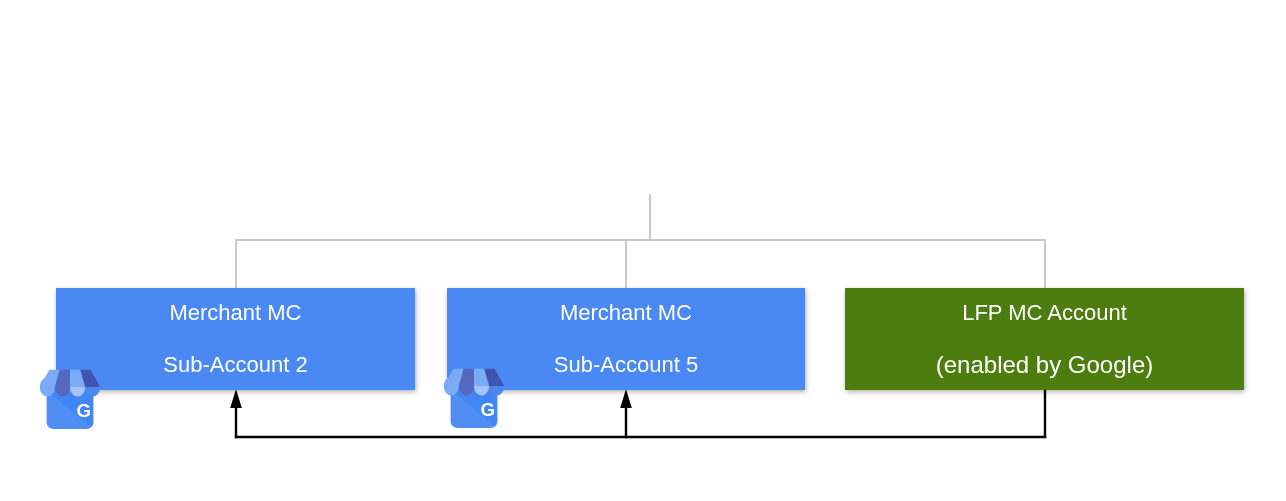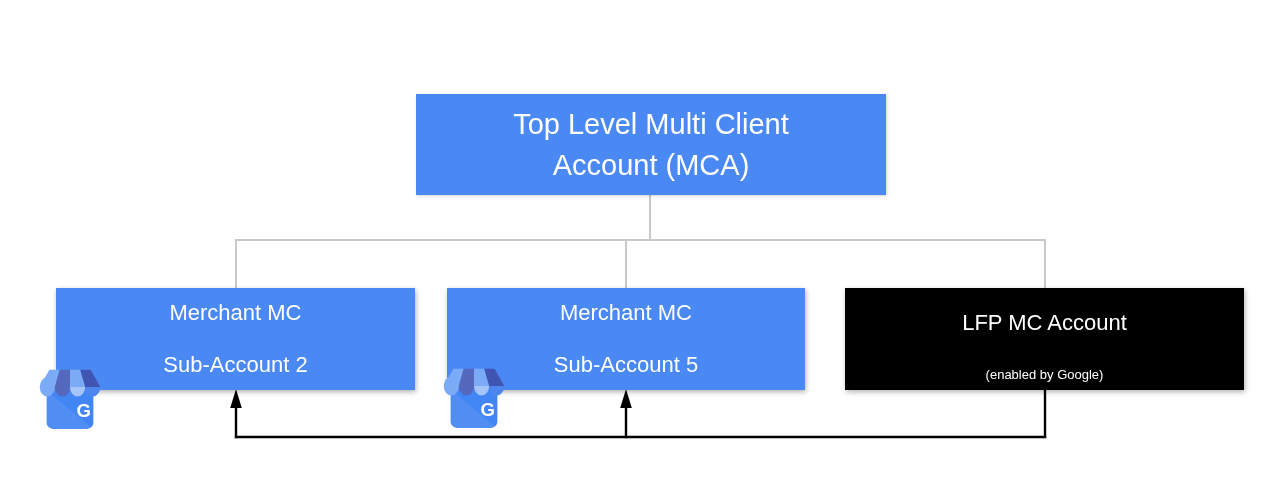--- a/index.html
+++ b/index.html
@@ -27,21 +27,21 @@
   }
   .node.root {
     left: 416px; top: 94px; width: 470px; height: 101px;
     font-size: 29px; line-height: 41px;
     box-shadow: 1px 1px 3px rgba(0,0,0,0.18);
   }
   .node.child { font-size: 22px; line-height: 30px; gap: 22px; }
   .node.c1 { left: 56px;  top: 288px; width: 359px; height: 102px; }
   .node.c2 { left: 447px; top: 288px; width: 358px; height: 102px; }
   .node.c3 { left: 845px; top: 288px; width: 399px; height: 102px; }
-  .node.c3 .line2 { font-size: 13px; }
+  .node.c3 .line2 { font-size: 24px; }
   .gmb-icon { position: absolute; width: 66px; height: 66px; }
   .gmb-icon.i1 { left: 37px;  top: 367px; }
   .gmb-icon.i2 { left: 441px; top: 366px; }
 </style>
 </head>
 <body>
 
 <div class="canvas">
 
   <svg class="connectors" width="1286" height="501" viewBox="0 0 1286 501">
@@ -53,36 +53,32 @@
     <line x1="1045" y1="239" x2="1045" y2="289" stroke-width="2" stroke="#c9c9c9"></line>
 
     <line x1="1045" y1="389" x2="1045" y2="438" stroke-width="2.4" stroke="#000000"></line>
     <line x1="234.8" y1="437" x2="1046.2" y2="437" stroke-width="2.4" stroke="#000000"></line>
     <line x1="236" y1="438.2" x2="236" y2="405" stroke-width="2.4" stroke="#000000"></line>
     <line x1="626" y1="438.2" x2="626" y2="405" stroke-width="2.4" stroke="#000000"></line>
     <polygon points="236,389 230.2,408 241.8,408" fill="#000000"></polygon>
     <polygon points="626,389 620.2,408 631.8,408" fill="#000000"></polygon>
   </svg>
 
-  <div class="node root" style="background-color: rgb(74, 137, 244);">
-    <div class="line1">Top Level Multi Client</div>
-    <div class="line2">Account (MCA)</div>
-  </div>
 
   <div class="node child c1" style="background-color: rgb(74, 137, 244);">
     <div class="line1">Merchant MC</div>
     <div class="line2">Sub-Account 2</div>
   </div>
 
   <div class="node child c2" style="background-color: rgb(74, 137, 244);">
     <div class="line1">Merchant MC</div>
     <div class="line2">Sub-Account 5</div>
   </div>
 
-  <div class="node child c3" style="background-color: #000000; justify-content: flex-end;">
+  <div class="node child c3" style="background-color: #4d7c0f;">
     <div class="line1">LFP MC Account</div>
     <div class="line2">(enabled by Google)</div>
   </div>
 
   <svg class="gmb-icon i1" viewBox="0 0 48 48">
     <rect x="7" y="14" width="34" height="31" rx="4.5" fill="#4285f4"></rect>
     <path d="M7 17 L41 45 L7 45 Z" fill="#ffffff" opacity="0.08"></path>
     <ellipse cx="7.5" cy="14.5" rx="5.5" ry="7" fill="#7baaf7"></ellipse>
     <ellipse cx="18.5" cy="14.5" rx="5.5" ry="7" fill="#5468be"></ellipse>
     <ellipse cx="29.5" cy="14.5" rx="5.5" ry="7" fill="#a4c4fa"></ellipse>

